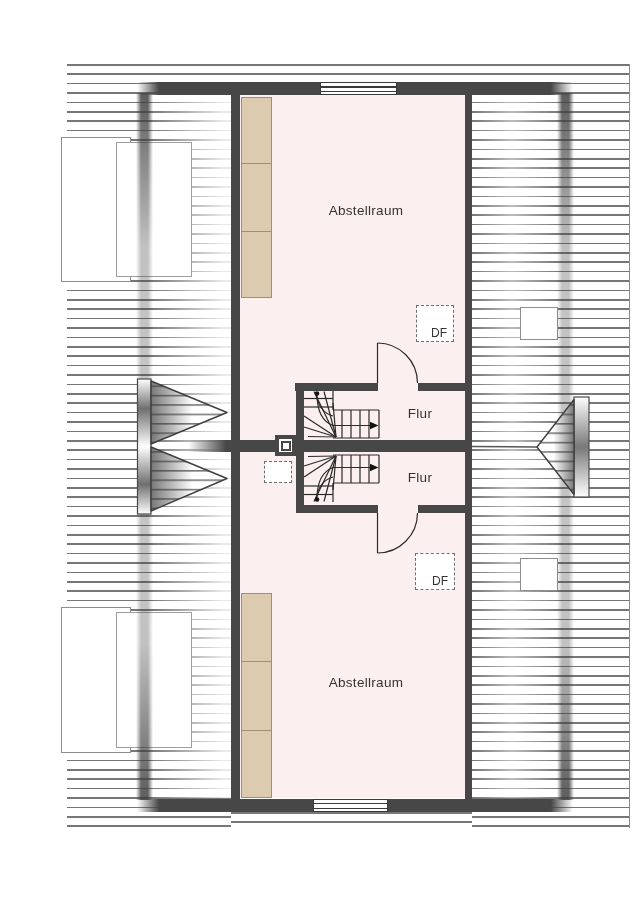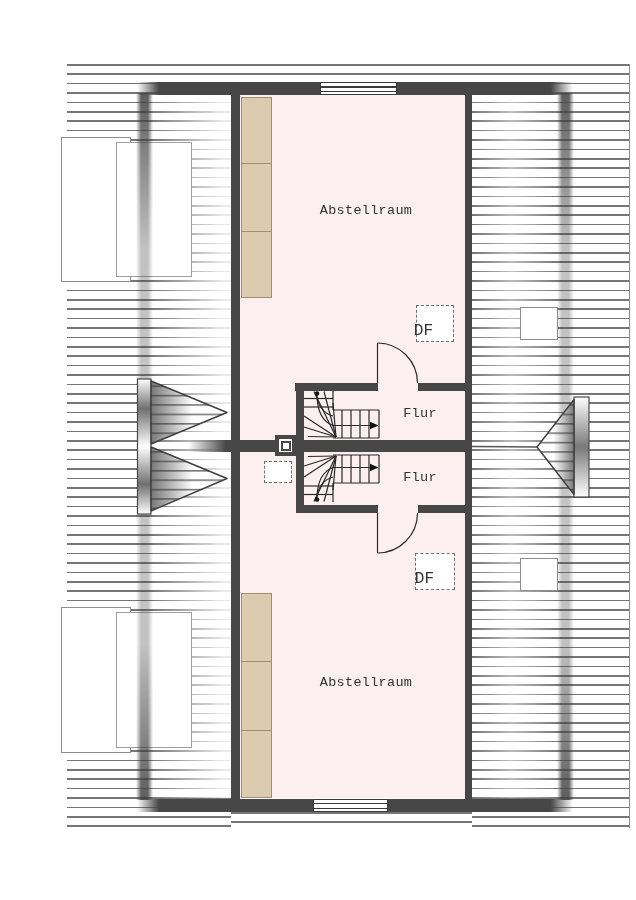--- a/index.html
+++ b/index.html
@@ -1,35 +1,35 @@
 <!DOCTYPE html>
 <html><head>
 <meta charset="utf-8">
 <style>
   html,body{margin:0;padding:0;background:#fff;}
   #plan{position:relative;width:636px;height:900px;background:#fff;overflow:hidden;
         font-family:"Liberation Sans","DejaVu Sans",sans-serif;}
   #plan *{box-sizing:border-box;}
-  .abs{position:absolute;font-family:Liberation Mono, monospace;}
+  .abs{position:absolute;}
   
   .hatch{background-image:repeating-linear-gradient(180deg,
          rgba(80,80,80,.78) 0px, rgba(80,80,80,.78) 1.6px,
          rgba(255,255,255,0) 1.6px, rgba(255,255,255,0) 9.4px);}
   .wall{background:#474747;}
   .wall-fade-h{background:linear-gradient(90deg,rgba(71,71,71,0) 0,#474747 22px,#474747 calc(100% - 22px),rgba(71,71,71,0) 100%);}
   .party-fade{background:linear-gradient(90deg,rgba(71,71,71,0) 0,#474747 38px,#474747 100%);}
   .kneeband{background:linear-gradient(180deg,rgba(64,64,64,.85) 0,rgba(64,64,64,.32) 22%,rgba(64,64,64,.30) 50%,rgba(64,64,64,.32) 78%,rgba(64,64,64,.85) 100%);
             -webkit-mask-image:linear-gradient(90deg,transparent 0,#000 30%,#000 70%,transparent 100%);
             mask-image:linear-gradient(90deg,transparent 0,#000 30%,#000 70%,transparent 100%);}
   .dormer{background:#fff;border:1px solid #8d8d8d;}
   .roofsq{background:#fff;border:1px solid #8d8d8d;}
   .cab{background:#ddcbaf;border:1px solid #a08f72;}
   .dashed-box{background:#fff;border:1.6px dashed #6f6f6f;}
   .room-label{color:#333;font-size:13.5px;text-align:center;letter-spacing:.3px;}
-  .df-label{position:absolute;right:20px;bottom:1px;font-size:16px;color:#333;}
+  .df-label{position:absolute;right:6px;bottom:1px;font-size:12px;color:#333;}
   .window{background:linear-gradient(180deg,#fff 0 3.4px,#3a3a3a 3.4px 4.5px,#fff 4.5px 7.6px,#3a3a3a 7.6px 8.7px,#fff 8.7px 100%);
           border:1px solid #3a3a3a;}
   svg{position:absolute;left:0;top:0;pointer-events:none;}
 </style>
 </head>
 <body>
 
 <div id="plan">
 
   <div class="abs hatch" style="left:67px;top:64px;width:164px;height:764px;z-index:1;"></div>

